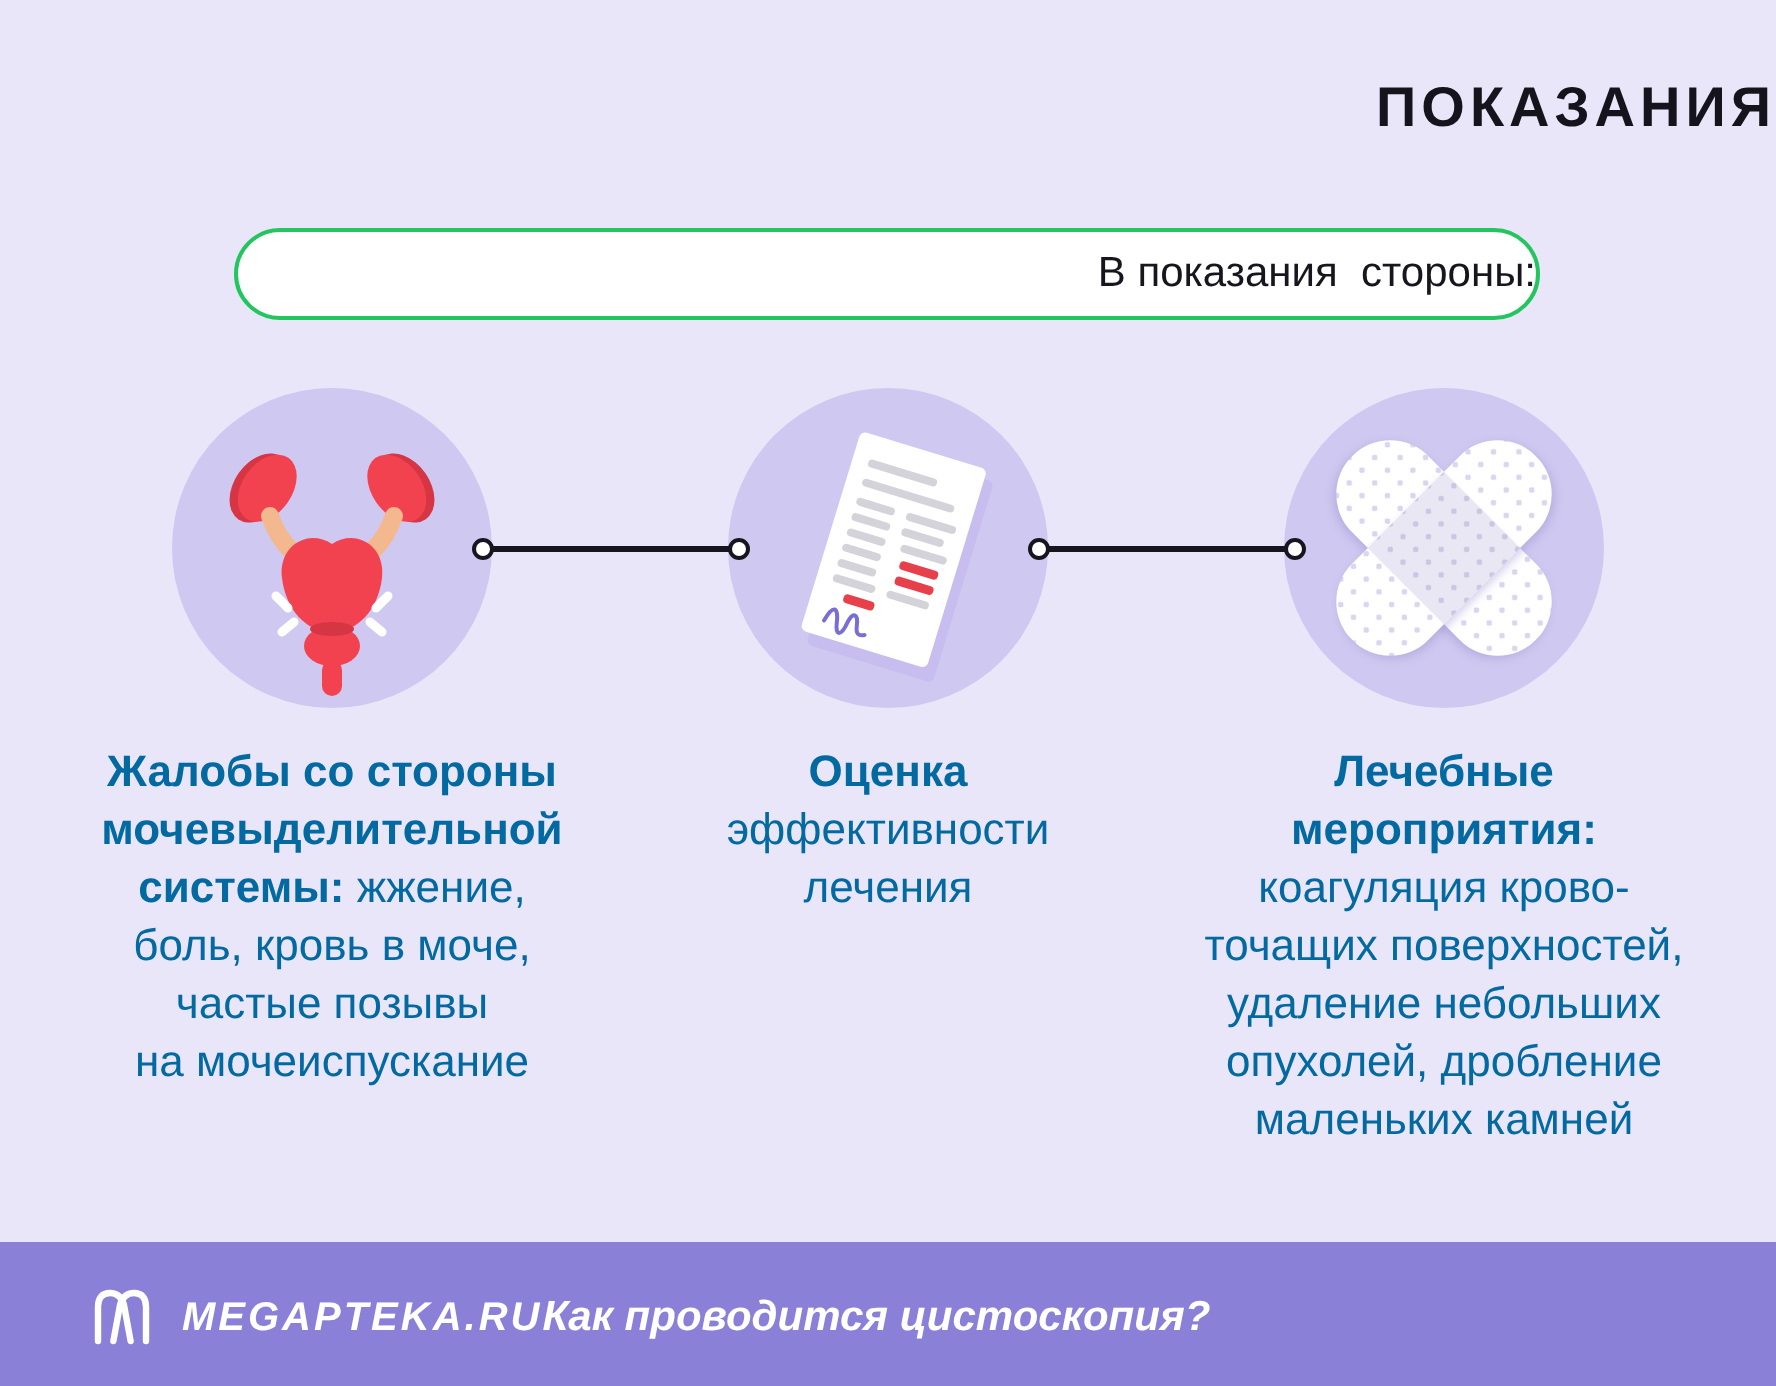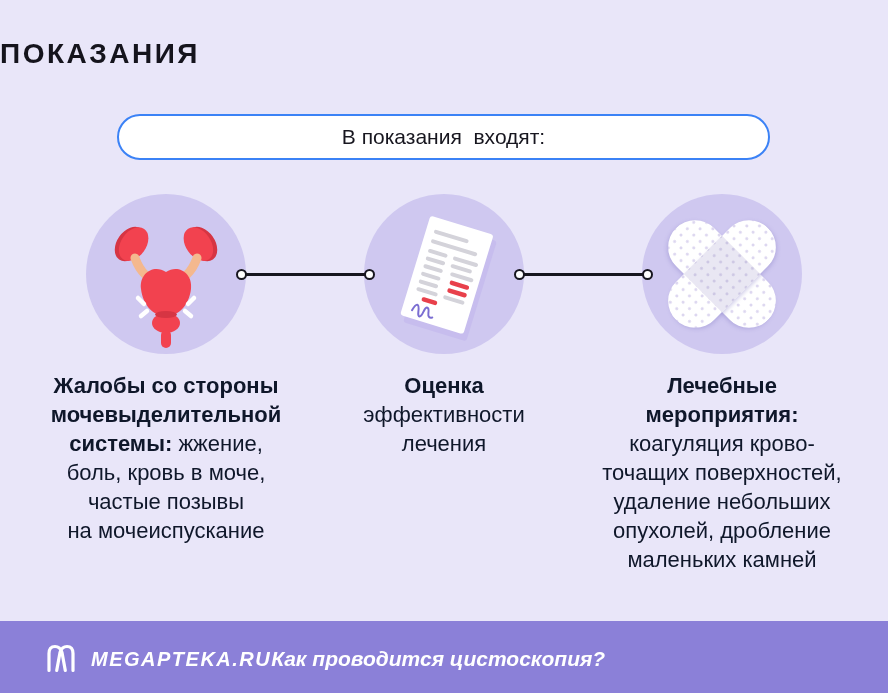--- a/index.html
+++ b/index.html
@@ -5,27 +5,27 @@
   * { margin:0; padding:0; box-sizing:border-box; }
   html,body { background:#d8d4ee; }
   .canvas {
     position:relative; width:888px; height:693px; overflow:hidden;
     background:#e9e6f9;
     font-family:"Liberation Sans","DejaVu Sans",sans-serif;
     color:#17161f;
   }
   .title {
     position:absolute; top:38px; left:0; width:888px;
-    text-align:left; font-size:28px; font-weight:800;
+    text-align:right; font-size:28px; font-weight:800;
     letter-spacing:2.5px; color:#15141d;
   }
   .banner {
     position:absolute; left:117px; top:114px; width:653px; height:46px;
-    background:#ffffff; border:2px solid #3b82f6; border-radius:26px;
-    display:flex; align-items:center; justify-content:center;
+    background:#ffffff; border:2px solid #22c55e; border-radius:26px;
+    display:flex; align-items:center; justify-content:flex-end;
     font-size:21px; white-space:pre;
   }
   .banner b { font-weight:700; }
   .circle {
     position:absolute; top:194px; width:160px; height:160px;
     border-radius:50%; background:#cfc8f0;
     display:flex; align-items:center; justify-content:center;
   }
   .c1 { left:86px; } .c2 { left:364px; } .c3 { left:642px; }
   .connector-line {
@@ -33,21 +33,21 @@
   }
   .l1 { left:241px; width:128px; } .l2 { left:519px; width:128px; }
   .connector-node {
     position:absolute; top:268.5px; width:11px; height:11px;
     background:#ffffff; border:2.5px solid #17161f; border-radius:50%;
   }
   .n1 { left:235.5px; } .n2 { left:363.5px; } .n3 { left:513.5px; } .n4 { left:641.5px; }
   .step-text {
     position:absolute; top:371px; width:288px;
     text-align:center; font-size:22px; line-height:29px;
-    white-space:pre-line; color:#0f172a;
+    white-space:pre-line; color:#0369a1;
   }
   .t1 { left:22px; } .t2 { left:300px; } .t3 { left:578px; }
   .step-text b { font-weight:700; }
   
   .bandage-box { position:relative; width:160px; height:160px; }
   .bandage {
     position:absolute; left:15px; top:53px; width:130px; height:54px;
     background-color:#ffffff;
     background-image:radial-gradient(circle, #dbd5ef 1.3px, rgba(0,0,0,0) 1.5px);
     background-size:9px 9px; background-position:4px 6px;
@@ -72,21 +72,21 @@
   }
   .caption { font-size:21px; font-weight:700; }
 </style>
 </head>
 <body>
 
 <div class="canvas">
 
   <div class="title">ПОКАЗАНИЯ</div>
 
-  <div class="banner"><span>В показания </span><span> входят:</span></div>
+  <div class="banner"><span>В показания </span><span> стороны:</span></div>
 
   <div class="circle c1">
     <svg width="160" height="160" viewBox="0 0 160 160">
       <g transform="rotate(35 44 50)">
         <ellipse cx="44" cy="50" rx="13" ry="19" fill="#d63543"></ellipse>
         <ellipse cx="47" cy="48" rx="12.5" ry="18.5" fill="#f2424f"></ellipse>
       </g>
       <g transform="rotate(-35 116 50)">
         <ellipse cx="116" cy="50" rx="13" ry="19" fill="#d63543"></ellipse>
         <ellipse cx="113" cy="48" rx="12.5" ry="18.5" fill="#f2424f"></ellipse>

